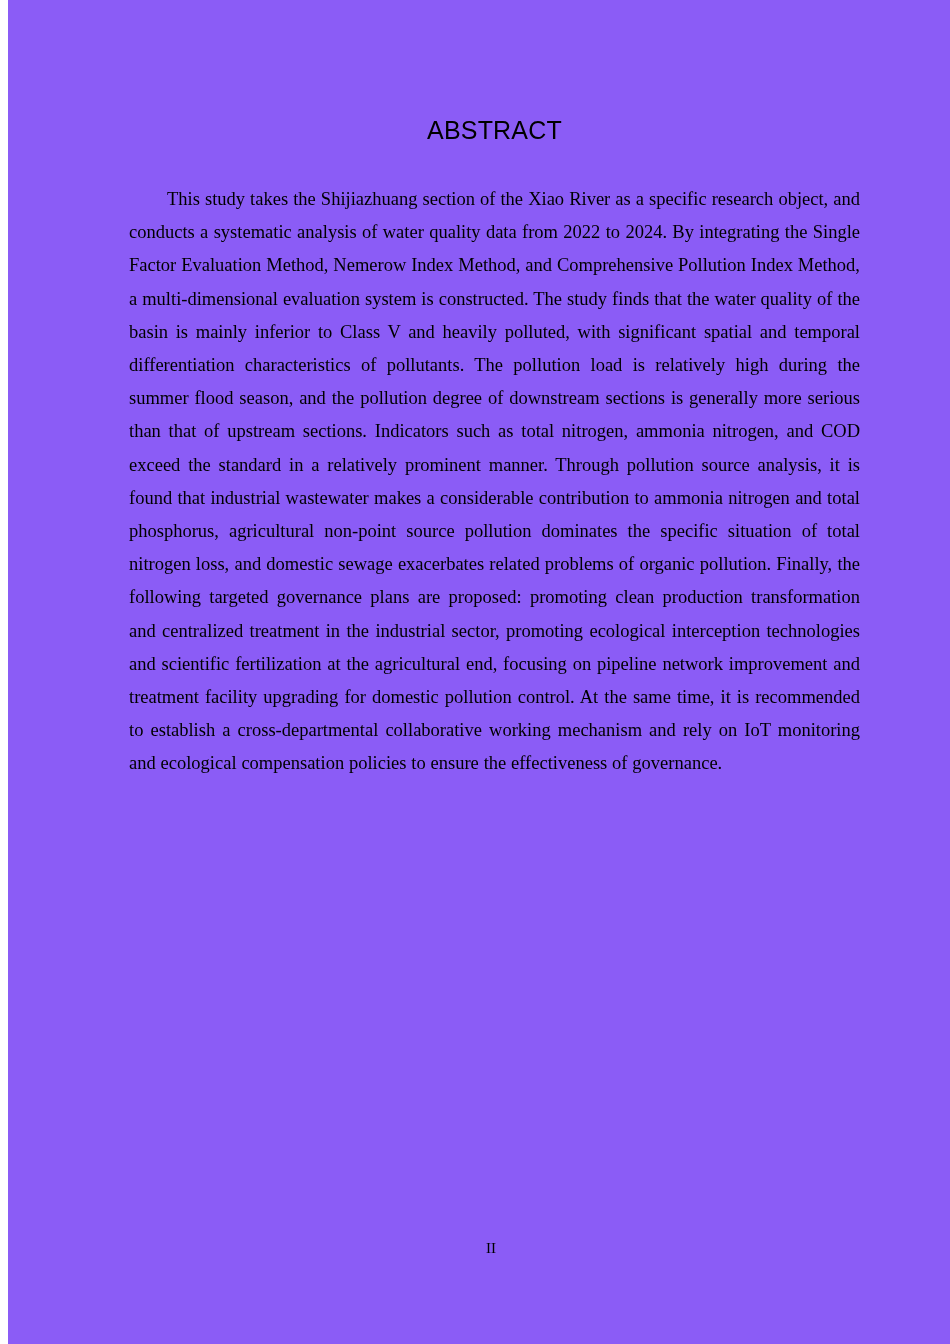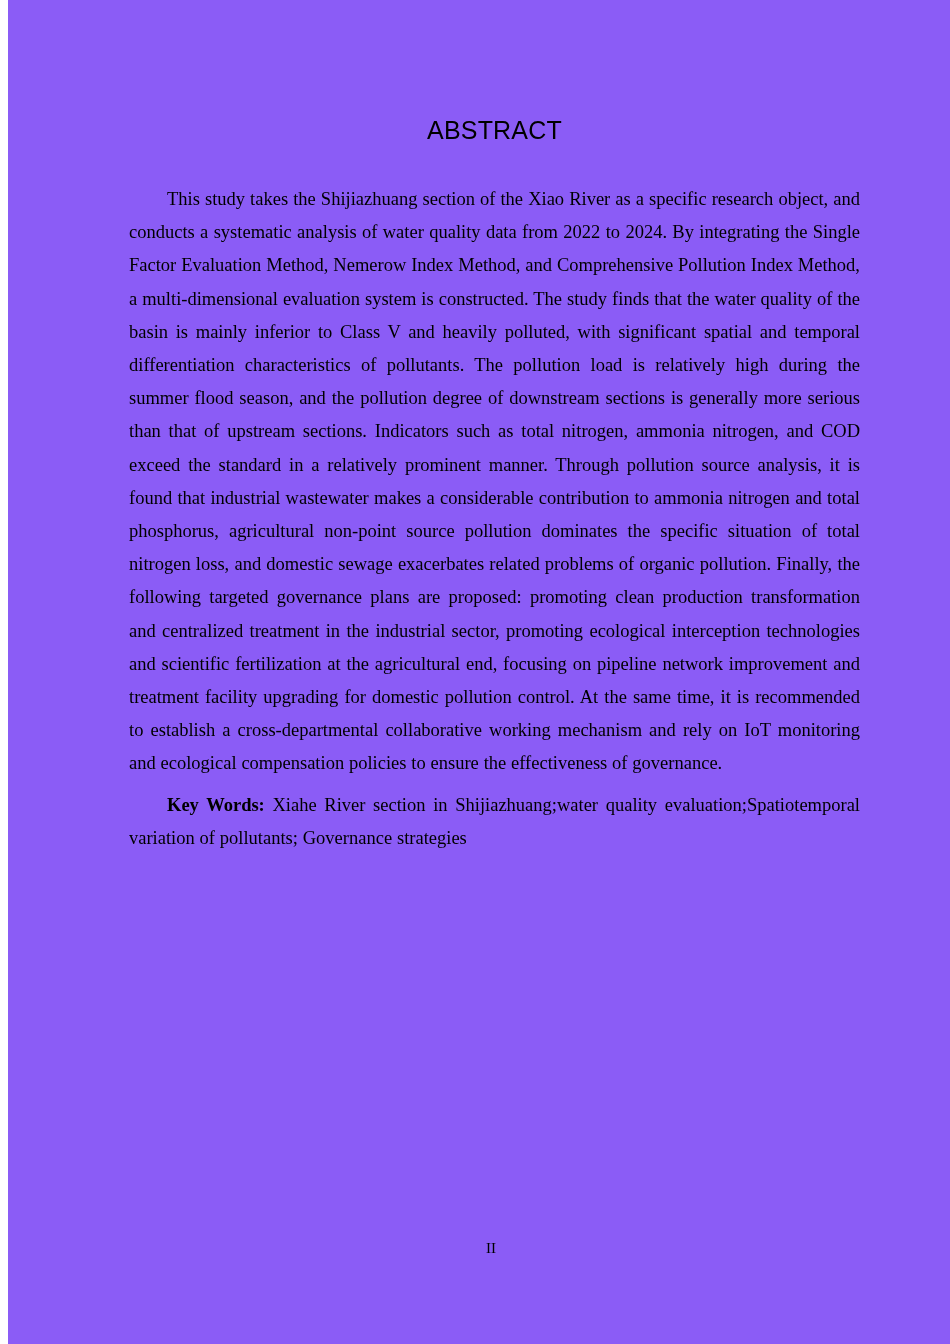--- a/index.html
+++ b/index.html
@@ -79,19 +79,18 @@
 <body>
 
 <div class="page">
 
   <div class="doc-title">ABSTRACT</div>
 
   <div class="body-block">
 
     <p class="para">This study takes the Shijiazhuang section of the Xiao River as a specific research object, and conducts a systematic analysis of water quality data from 2022 to 2024. By integrating the Single Factor Evaluation Method, Nemerow Index Method, and Comprehensive Pollution Index Method, a multi-dimensional evaluation system is constructed. The study finds that the water quality of the basin is mainly inferior to Class V and heavily polluted, with significant spatial and temporal differentiation characteristics of pollutants. The pollution load is relatively high during the summer flood season, and the pollution degree of downstream sections is generally more serious than that of upstream sections. Indicators such as total nitrogen, ammonia nitrogen, and COD exceed the standard in a relatively prominent manner. Through pollution source analysis, it is found that industrial wastewater makes a considerable contribution to ammonia nitrogen and total phosphorus, agricultural non-point source pollution dominates the specific situation of total nitrogen loss, and domestic sewage exacerbates related problems of organic pollution. Finally, the following targeted governance plans are proposed: promoting clean production transformation and centralized treatment in the industrial sector, promoting ecological interception technologies and scientific fertilization at the agricultural end, focusing on pipeline network improvement and treatment facility upgrading for domestic pollution control. At the same time, it is recommended to establish a cross-departmental collaborative working mechanism and rely on IoT monitoring and ecological compensation policies to ensure the effectiveness of governance.</p>
 
-    <p class="para"><span class="kw-label">Key Words:</span><span> Xiahe River section in Shijiazhuang;water quality evaluation;Spatiotemporal variation of pollutants;  Governance strategies</span></p>
 
   </div>
 
   <div class="footer">II</div>
 
 </div>
 
 </body></html>

